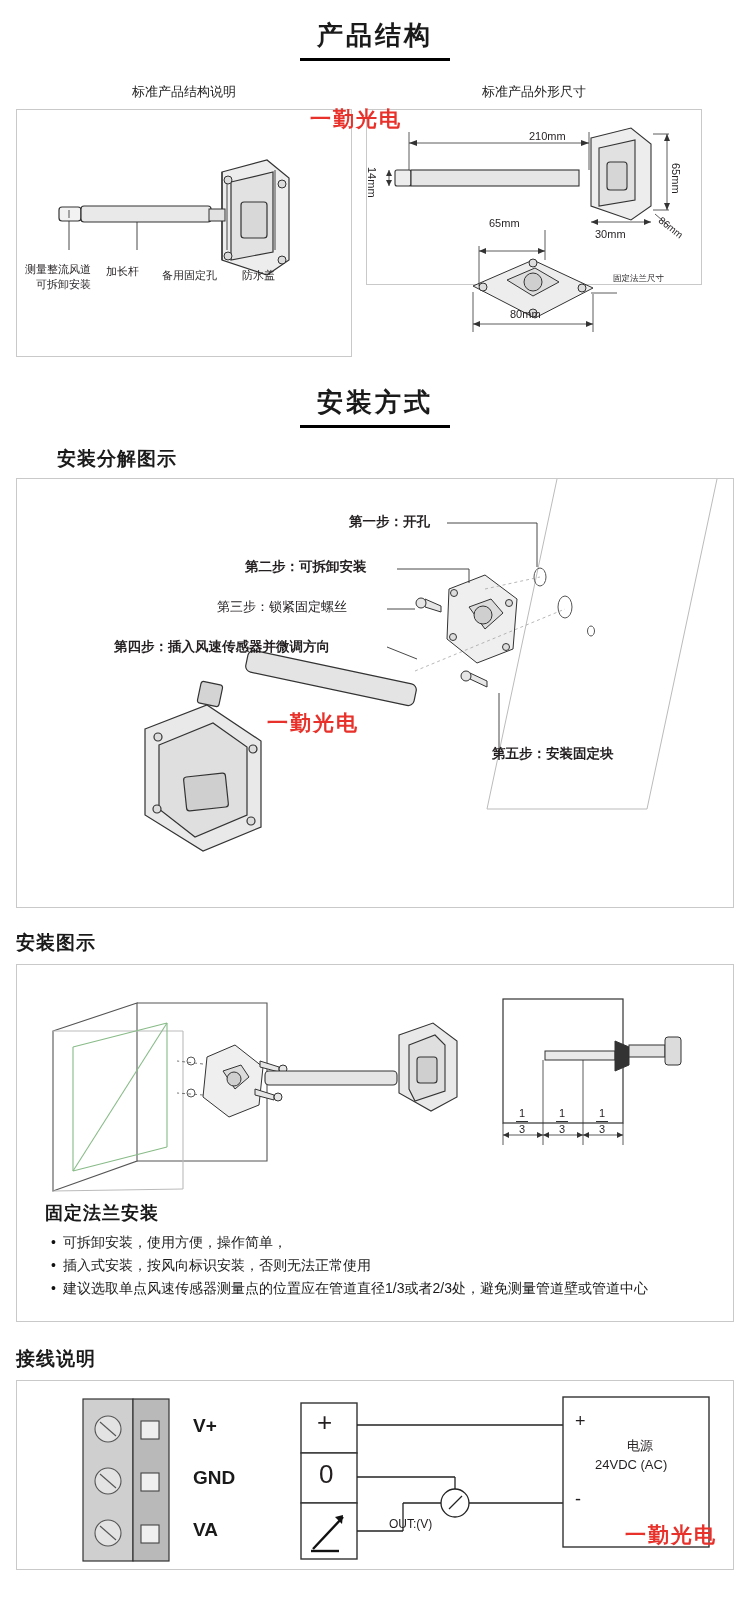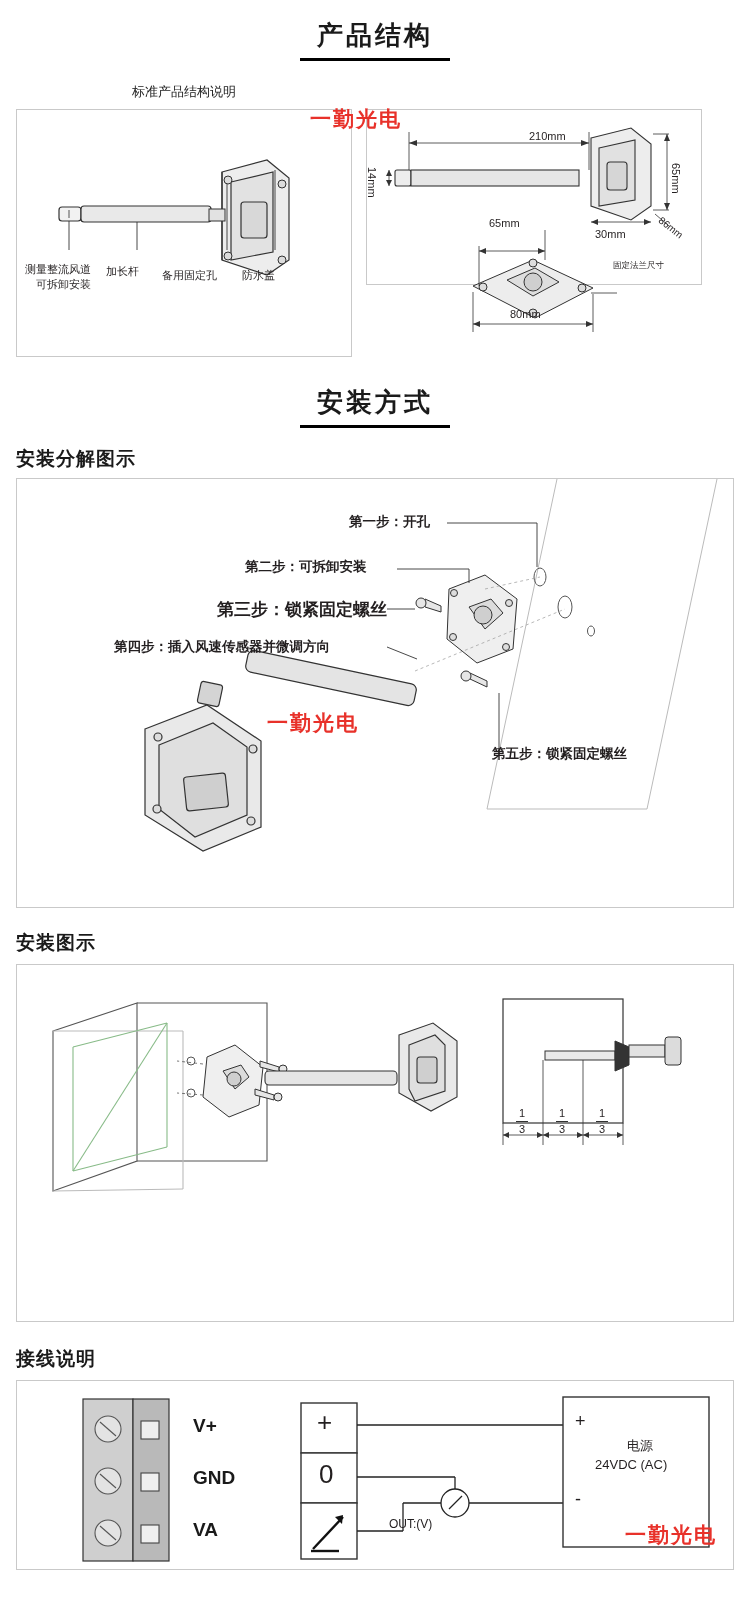--- a/index.html
+++ b/index.html
@@ -98,20 +98,21 @@
 <div class="section-title">
   <span>产品结构</span>
   <span class="rule"></span>
 </div>
 
 <div style="height:22px"></div>
 
 <div style="display:flex;padding:0 16px;">
   <div style="width:336px;text-align:center;" class="small-label">标准产品结构说明</div>
   <div style="width:14px"></div>
+  <div style="width:336px;text-align:center;" class="small-label">标准产品外形尺寸</div>
 </div>
 
 <div style="height:8px"></div>
 
 <div class="row1">
 
   <div class="box panel-a">
     <svg width="334" height="246" viewBox="0 0 334 246">
 
       <rect x="42" y="205" width="0" height="0" fill="none"></rect>
@@ -228,34 +229,34 @@
       <line x1="224" y1="183" x2="250" y2="183" stroke="#333" stroke-width="0.8"></line>
     </svg>
 
     <div style="position:absolute;left:162px;top:20px;font-size:11px;">210mm</div>
     <div style="position:absolute;left:-1px;top:57px;font-size:11px;writing-mode:vertical-rl;">14mm</div>
     <div style="position:absolute;left:303px;top:53px;font-size:11px;writing-mode:vertical-rl;">65mm</div>
     <div style="position:absolute;left:290px;top:112px;font-size:10px;transform:rotate(38deg);">86mm</div>
     <div style="position:absolute;left:122px;top:107px;font-size:11px;">65mm</div>
     <div style="position:absolute;left:228px;top:118px;font-size:11px;">30mm</div>
     <div style="position:absolute;left:143px;top:198px;font-size:11px;">80mm</div>
-    <div style="position:absolute;left:246px;top:150px;font-size:8.5px;">固定法兰尺寸</div>
+    <div style="position:absolute;left:246px;top:163px;font-size:8.5px;">固定法兰尺寸</div>
   </div>
 </div>
 
 <div class="watermark" style="position:absolute;left:310px;top:105px;">一勤光电</div>
 
 <div style="height:28px"></div>
 <div class="section-title">
   <span>安装方式</span>
   <span class="rule"></span>
 </div>
 
 <div style="height:18px"></div>
-<div style="padding:0 28px 6px 16px;">
+<div style="padding:0 28px 6px 16px;margin-left:41px;">
   <div class="sub-title">安装分解图示</div>
 </div>
 
 <div class="box panel-big" style="height:430px;position:relative;">
   <svg width="716" height="428" viewBox="0 0 716 428">
 
     <g stroke="#bbb" fill="none" stroke-width="1">
       <line x1="540" y1="0" x2="470" y2="330"></line>
       <line x1="700" y1="0" x2="630" y2="330"></line>
       <line x1="470" y1="330" x2="630" y2="330"></line>
@@ -301,23 +302,23 @@
       <path d="M430 44 L520 44 L520 88"></path>
       <path d="M380 90 L452 90 L452 104"></path>
       <path d="M370 130 L398 130"></path>
       <path d="M370 168 L400 180"></path>
       <path d="M482 276 L482 214"></path>
     </g>
   </svg>
 
   <div style="position:absolute;left:332px;top:34px;font-size:13.5px;font-weight:bold;">第一步：开孔</div>
   <div style="position:absolute;left:228px;top:79px;font-size:13.5px;font-weight:bold;">第二步：可拆卸安装</div>
-  <div style="position:absolute;left:200px;top:119px;font-size:17px;font-weight:bold;">第三步：锁紧固定螺丝</div>
+  <div style="position:absolute;left:200px;top:119px;font-size:13px;font-weight:normal;">第三步：锁紧固定螺丝</div>
   <div style="position:absolute;left:97px;top:159px;font-size:13.5px;font-weight:bold;">第四步：插入风速传感器并微调方向</div>
-  <div style="position:absolute;left:475px;top:266px;font-size:13.5px;font-weight:bold;">第五步：锁紧固定螺丝</div>
+  <div style="position:absolute;left:475px;top:266px;font-size:13.5px;font-weight:bold;">第五步：安装固定块</div>
 
   <div class="watermark" style="position:absolute;left:250px;top:230px;">一勤光电</div>
 </div>
 
 <div style="height:22px"></div>
 <div style="padding:0 16px 8px 16px;">
   <div class="sub-title">安装图示</div>
 </div>
 
 <div class="box panel-big" style="height:358px;position:relative;">
@@ -398,20 +399,28 @@
     <div>1</div>
     <div style="border-top:1px solid #333;width:12px;margin:1px auto;"></div>
     <div>3</div>
   </div>
   <div style="position:absolute;left:579px;top:142px;text-align:center;font-size:11px;line-height:1.15;">
     <div>1</div>
     <div style="border-top:1px solid #333;width:12px;margin:1px auto;"></div>
     <div>3</div>
   </div>
 
+  <div style="position:absolute;left:28px;top:236px;right:20px;">
+    <div class="sub-title" style="font-size:18px;">固定法兰安装</div>
+    <ul class="bullets">
+      <li>可拆卸安装，使用方便，操作简单，</li>
+      <li>插入式安装，按风向标识安装，否则无法正常使用</li>
+      <li>建议选取单点风速传感器测量点的位置应在管道直径1/3或者2/3处，避免测量管道壁或管道中心</li>
+    </ul>
+  </div>
 </div>
 
 <div style="height:24px"></div>
 <div style="padding:0 16px 8px 16px;">
   <div class="sub-title">接线说明</div>
 </div>
 
 <div class="box wiring-wrap" style="height:190px;position:relative;overflow:hidden;">
   <svg width="716" height="188" viewBox="0 0 716 188">
 

